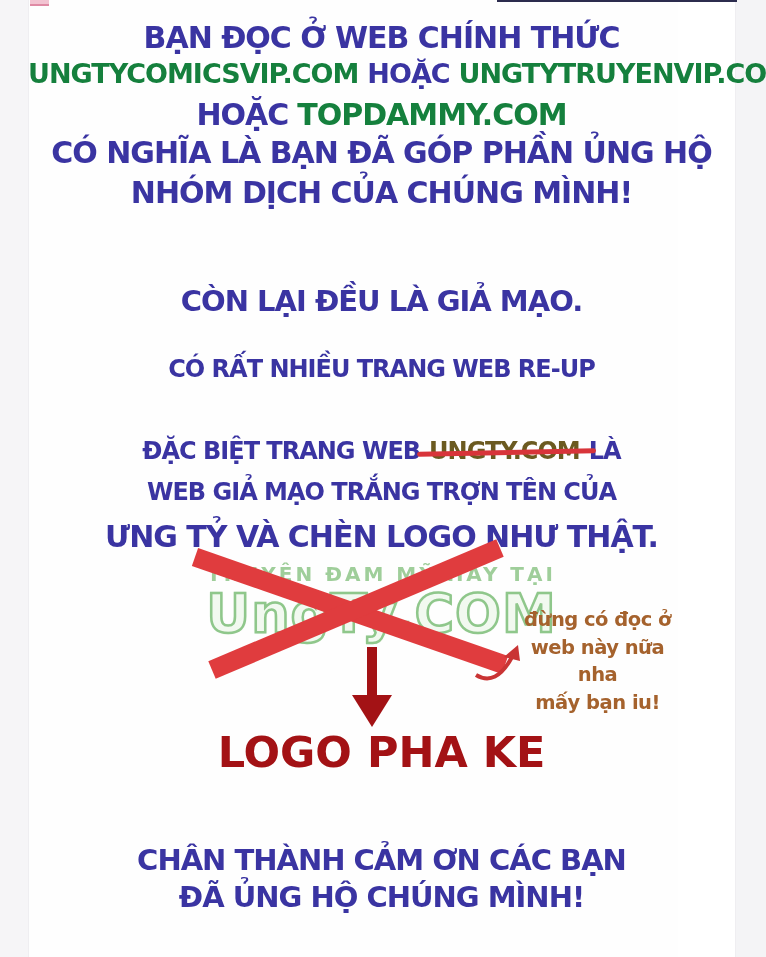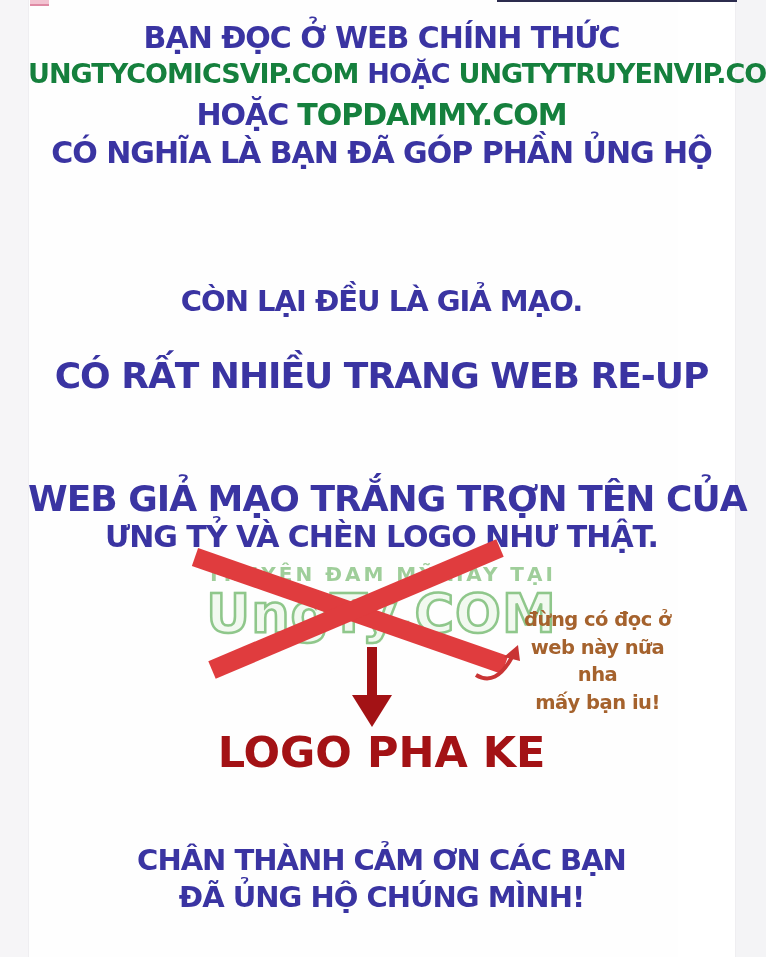--- a/index.html
+++ b/index.html
@@ -14,21 +14,21 @@
   .line{position:absolute;left:28px;width:707px;text-align:center;white-space:nowrap;
         font-weight:bold;letter-spacing:-1px;line-height:1.1;}
   .blue{color:#3a34a2;}
   .red{color:#15803d;}
   .darkred{color:#a31215;}
   .olive{color:#6b5a20;}
 
   .fs27{font-size:27px;}
   .fs29{font-size:29px;}
   .fs30{font-size:30px;}
-  .fs32{font-size:36px;}
+  .fs32{font-size:24px;}
   .fs36{font-size:43px;letter-spacing:0;}
 
   .gap-word{display:inline-block;margin:0 9px;}
 
   .strike{position:relative;display:inline-block;}
   .strike::after{content:"";position:absolute;left:-12px;right:-16px;top:46%;height:5px;
         background:#d8343a;transform:rotate(-1.2deg);border-radius:3px;}
 
   .logo-tagline{position:absolute;left:28px;width:707px;top:562px;text-align:center;
         font-weight:bold;font-size:20px;letter-spacing:3px;color:#9fce9a;white-space:nowrap;}
@@ -49,24 +49,26 @@
 
   <div class="edge edge-left"></div>
   <div class="edge edge-right"></div>
   <div class="scan-pink"></div>
   <div class="scan-navy"></div>
 
   <div class="line blue fs30" style="top:21px">BẠN ĐỌC Ở WEB CHÍNH THỨC</div>
   <div class="line fs27" style="top:59px"><span class="red">UNGTYCOMICSVIP.COM</span><span class="blue gap-word">HOẶC</span><span class="red">UNGTYTRUYENVIP.COM</span></div>
   <div class="line fs30" style="top:98px"><span class="blue">HOẶC</span><span class="red gap-word" style="margin-right:0">TOPDAMMY.COM</span></div>
   <div class="line blue fs30" style="top:136px">CÓ NGHĨA LÀ BẠN ĐÃ GÓP PHẦN ỦNG HỘ</div>
+  <div class="line blue fs30" style="top:176px">NHÓM DỊCH CỦA CHÚNG MÌNH!</div>
 
   <div class="line blue fs29" style="top:286px">CÒN LẠI ĐỀU LÀ GIẢ MẠO.</div>
 
   <div class="line blue fs32" style="top:356px">CÓ RẤT NHIỀU TRANG WEB RE-UP</div>
+  <div class="line fs32" style="top:438px"><span class="blue">ĐẶC BIỆT TRANG WEB</span><span class="olive strike gap-word">UNGTY.COM</span><span class="blue">LÀ</span></div>
   <div class="line blue fs32" style="top:479px">WEB GIẢ MẠO TRẮNG TRỢN TÊN CỦA</div>
   <div class="line blue fs30" style="top:520px">ƯNG TỶ VÀ CHÈN LOGO NHƯ THẬT.</div>
 
   <div class="logo-tagline">TRUYỆN ĐAM MỸ HAY TẠI</div>
   <div class="logo-name">UngTy.COM</div>
 
   <svg class="marks" viewBox="0 0 560 200">
     <line x1="55" y1="22" x2="365" y2="130" stroke="#e03c3e" stroke-width="19"></line>
     <line x1="360" y1="13" x2="72" y2="135" stroke="#e03c3e" stroke-width="19"></line>
     <line x1="232" y1="112" x2="232" y2="168" stroke="#a31215" stroke-width="10"></line>

